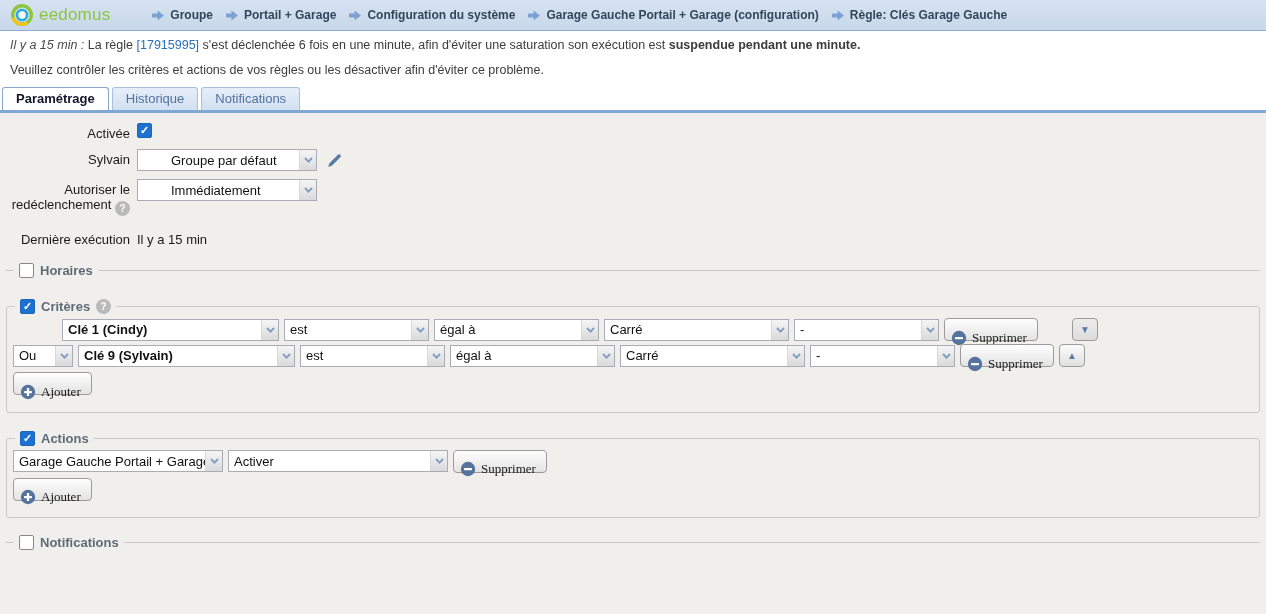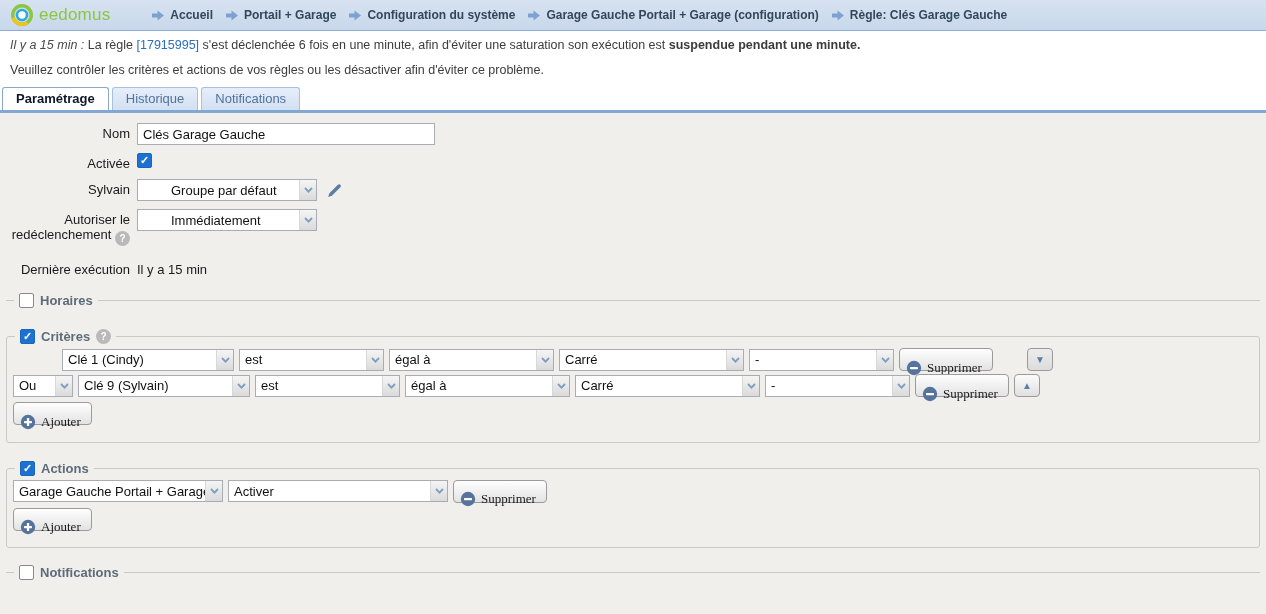--- a/index.html
+++ b/index.html
@@ -40,21 +40,21 @@
 
   input.text-input { width:298px; height:22px; border:1px solid #a9acb2; padding:0 5px; font-size:13px;
                      font-family:"Liberation Sans",sans-serif; color:#111; background:#fff; }
 
   
   .sel { height:22px; background:#fff; border:1px solid #a9acb2; display:inline-flex; align-items:center;
          font-size:13px; color:#111; cursor:pointer; flex:none; }
   .sel .sel-txt { padding:0 5px; flex:1; white-space:nowrap; overflow:hidden; }
   .sel .chev { width:17px; align-self:stretch; display:flex; align-items:center; justify-content:center;
                background:linear-gradient(#f5f5f5,#dadada); border-left:1px solid #d8d8d8; }
-  .w-group { width:180px;padding-left:28px; } .w-op { width:60px; } .w-dev { width:172px; } .w-verb { width:145px; }
+  .w-group { width:180px;padding-left:28px; } .w-op { width:60px; } .w-dev { width:217px;font-weight:bold; } .w-verb { width:145px; }
   .w-cmp { width:165px; } .w-val { width:185px; } .w-x { width:145px; }
   .w-adev { width:210px; } .w-aact { width:220px; }
   .op-spacer { width:44px; flex:none; }
 
   
   .cb { width:15px; height:15px; border:1px solid #8a8a8a; border-radius:2px; background:#fff; cursor:pointer;
         display:inline-flex; align-items:center; justify-content:center; flex:none; }
   .cb .cb-mark { display:none; color:#fff; font-size:11px; font-weight:bold; line-height:1; }
   .cb.checked { background:#1d71d1; border-color:#1a66bd; }
   .cb.checked .cb-mark { display:block; }
@@ -104,21 +104,21 @@
     </span>
     <span class="logo-text">eedomus</span>
   </div>
   <nav class="breadcrumb">
     <span class="crumb">
       <span>
           <svg width="12" height="11" viewBox="0 0 12 11">
             <path d="M0 3.5 H5.5 V0.5 L12 5.5 L5.5 10.5 V7.5 H0 Z" fill="#7da2d2"></path>
           </svg>
         </span>
-      <a href="#">Accueil</a>
+      <a href="#">Groupe</a>
     </span>
     <span class="crumb">
       <span>
           <svg width="12" height="11" viewBox="0 0 12 11">
             <path d="M0 3.5 H5.5 V0.5 L12 5.5 L5.5 10.5 V7.5 H0 Z" fill="#7da2d2"></path>
           </svg>
         </span>
       <a href="#">Portail + Garage</a>
     </span>
     <span class="crumb">
@@ -161,26 +161,20 @@
 
 <div class="tabs-row">
   <div class="tab active">Paramétrage</div>
   <div class="tab">Historique</div>
   <div class="tab">Notifications</div>
 </div>
 <div class="tab-stripe"></div>
 
 <div class="content">
 
-  <div class="form-row">
-    <div class="form-label">Nom</div>
-    <div class="form-value">
-      <input class="text-input" type="text" value="Clés Garage Gauche" style="">
-    </div>
-  </div>
 
   <div class="form-row">
     <div class="form-label">Activée</div>
     <div class="form-value">
       <span class="cb checked">
           <span class="cb-mark">✓</span>
         </span>
     </div>
   </div>
 

